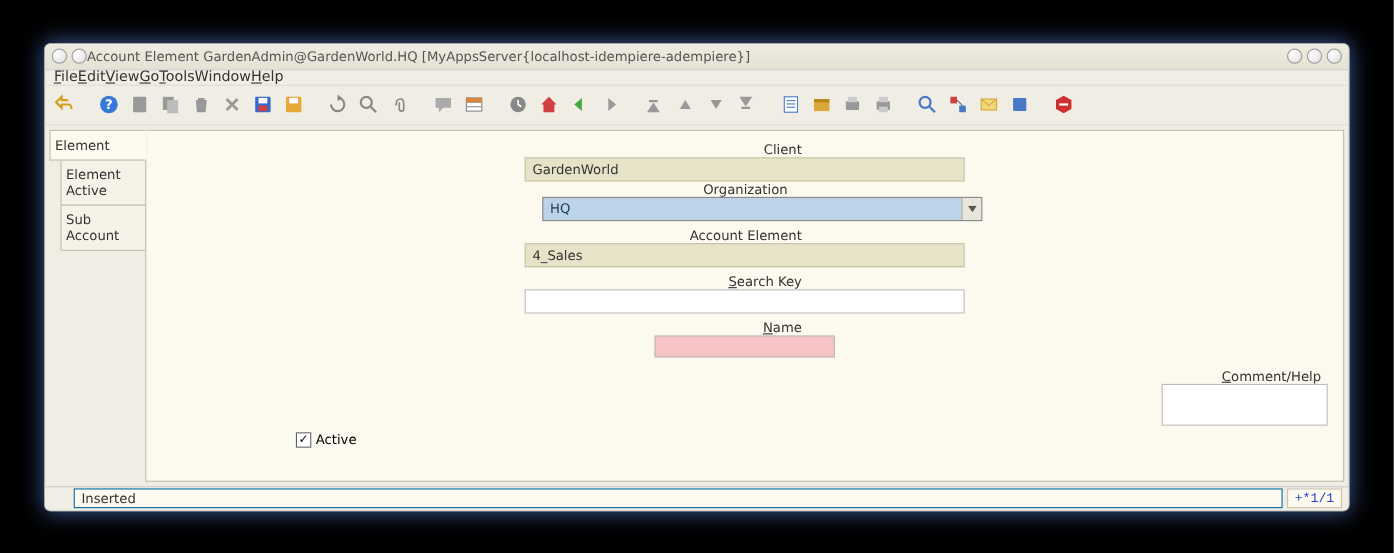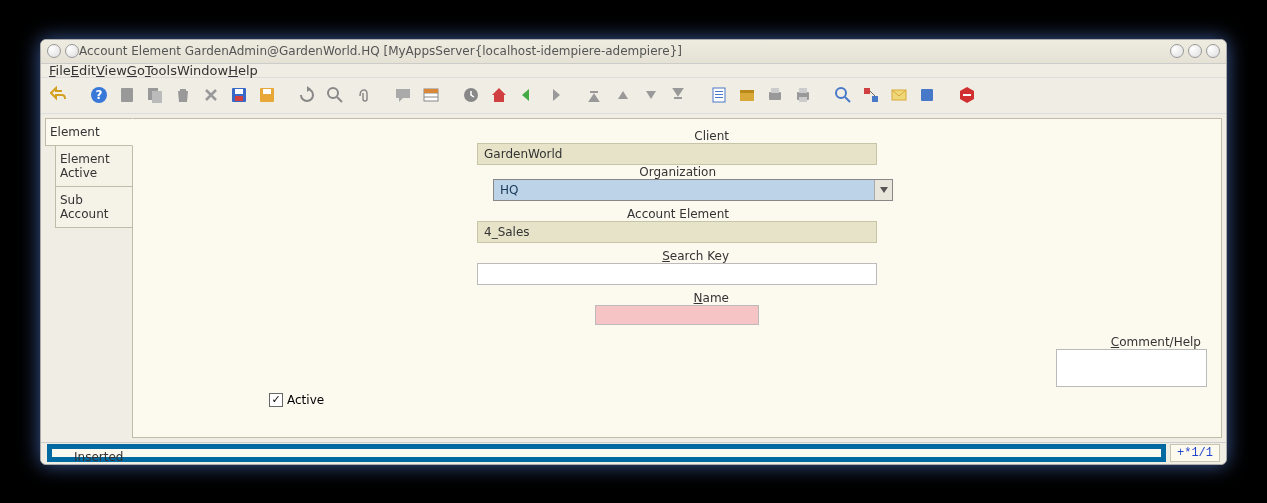--- a/index.html
+++ b/index.html
@@ -192,26 +192,27 @@
 .statusbar {
   height: 22px;
   background: #f0ede4;
   border-top: 1px solid #ccc;
   display: flex;
   align-items: center;
   padding: 0 6px;
 }
 .status-left {
   flex: 1;
-  border: 5px solid #0369a1;
+  border: 1px solid #0369a1;
   background: #fcf9ef;
   height: 18px;
-  padding: 1px 22px;
+  padding: 1px 6px;
   font-size: 12px;
   color: #333;
+  margin-left: 20px;
 }
 .status-right {
   border: 1px solid #c8c4b0;
   background: #fcf9ef;
   height: 18px;
   padding: 1px 6px;
   font-size: 12px;
   color: #2244cc;
   margin-left: 4px;
   font-family: Liberation Mono, monospace;

